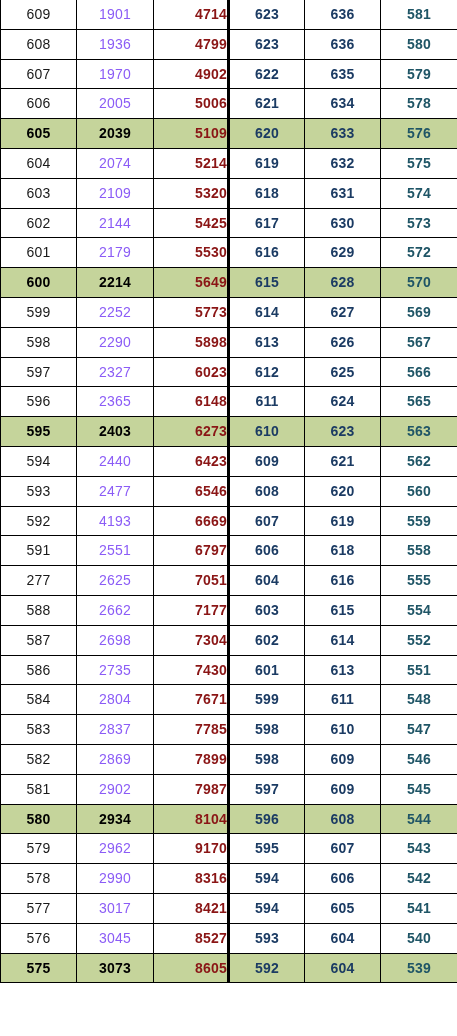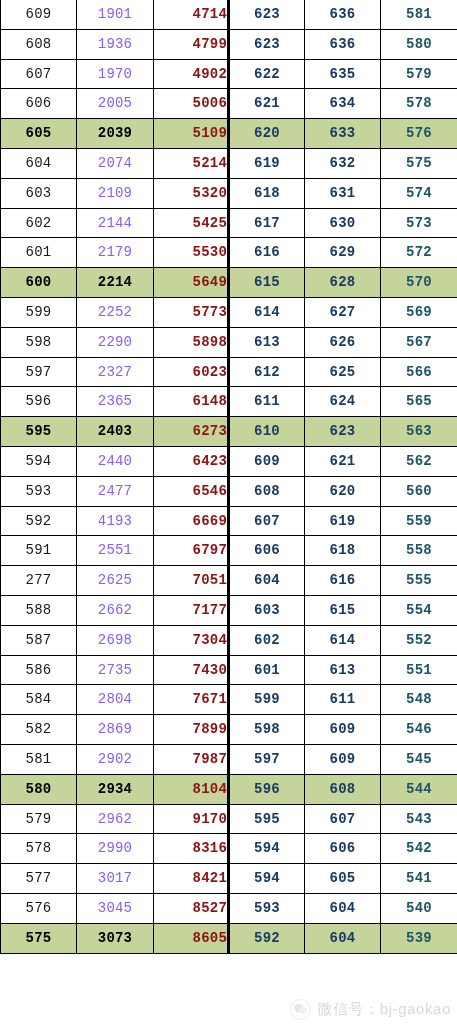--- a/index.html
+++ b/index.html
@@ -34,21 +34,21 @@
     left: 0;
   }
 
   table.score-table col.c1 { width: 76px; }
   table.score-table col.c2 { width: 77px; }
   table.score-table col.c3 { width: 75px; }
   table.score-table col.c4 { width: 76px; }
   table.score-table col.c5 { width: 76px; }
   table.score-table col.c6 { width: 77px; }
 
-  table.score-table tr { height: 28.8px; font-family: Liberation Mono, monospace; }
+  table.score-table tr { height: 28.8px; }
 
   table.score-table td {
     border: 1px solid #000000;
     text-align: center;
     vertical-align: middle;
     padding: 0;
     height: 28.8px;
     line-height: 28.8px;
     font-size: 14px;
     letter-spacing: 0.2px;
@@ -304,20 +304,28 @@
         </tr>
         <tr>
           <td class="col-1">584</td>
           <td class="col-2">2804</td>
           <td class="col-3">7671</td>
           <td class="col-4">599</td>
           <td class="col-5">611</td>
           <td class="col-6">548</td>
         </tr>
         <tr>
+          <td class="col-1">583</td>
+          <td class="col-2">2837</td>
+          <td class="col-3">7785</td>
+          <td class="col-4">598</td>
+          <td class="col-5">610</td>
+          <td class="col-6">547</td>
+        </tr>
+        <tr>
           <td class="col-1">582</td>
           <td class="col-2">2869</td>
           <td class="col-3">7899</td>
           <td class="col-4">598</td>
           <td class="col-5">609</td>
           <td class="col-6">546</td>
         </tr>
         <tr>
           <td class="col-1">581</td>
           <td class="col-2">2902</td>
@@ -370,29 +378,14 @@
           <td class="col-1">575</td>
           <td class="col-2">3073</td>
           <td class="col-3">8605</td>
           <td class="col-4">592</td>
           <td class="col-5">604</td>
           <td class="col-6">539</td>
         </tr>
       </tbody>
   </table>
 
-  <div id="watermark">
-    <span class="wm-icon">
-      <svg width="13" height="11" viewBox="0 0 26 22" aria-hidden="true">
-        <ellipse cx="9.5" cy="8" rx="9" ry="7.3" fill="#cfcfcf"></ellipse>
-        <polygon points="5,13 4,18.5 8.6,15.6" fill="#cfcfcf"></polygon>
-        <circle cx="6.4" cy="6.2" r="1.25" fill="#ffffff"></circle>
-        <circle cx="12.4" cy="6.2" r="1.25" fill="#ffffff"></circle>
-        <ellipse cx="17.6" cy="13.2" rx="7.4" ry="6" fill="#e2e2e2"></ellipse>
-        <polygon points="21.5,17.3 22.6,21 18.8,18.8" fill="#e2e2e2"></polygon>
-        <circle cx="15.3" cy="11.9" r="1" fill="#ffffff"></circle>
-        <circle cx="20.1" cy="11.9" r="1" fill="#ffffff"></circle>
-      </svg>
-    </span>
-    <span class="wm-text">微信号：bj-gaokao</span>
-  </div>
 
 </div>
 
 </body></html>

